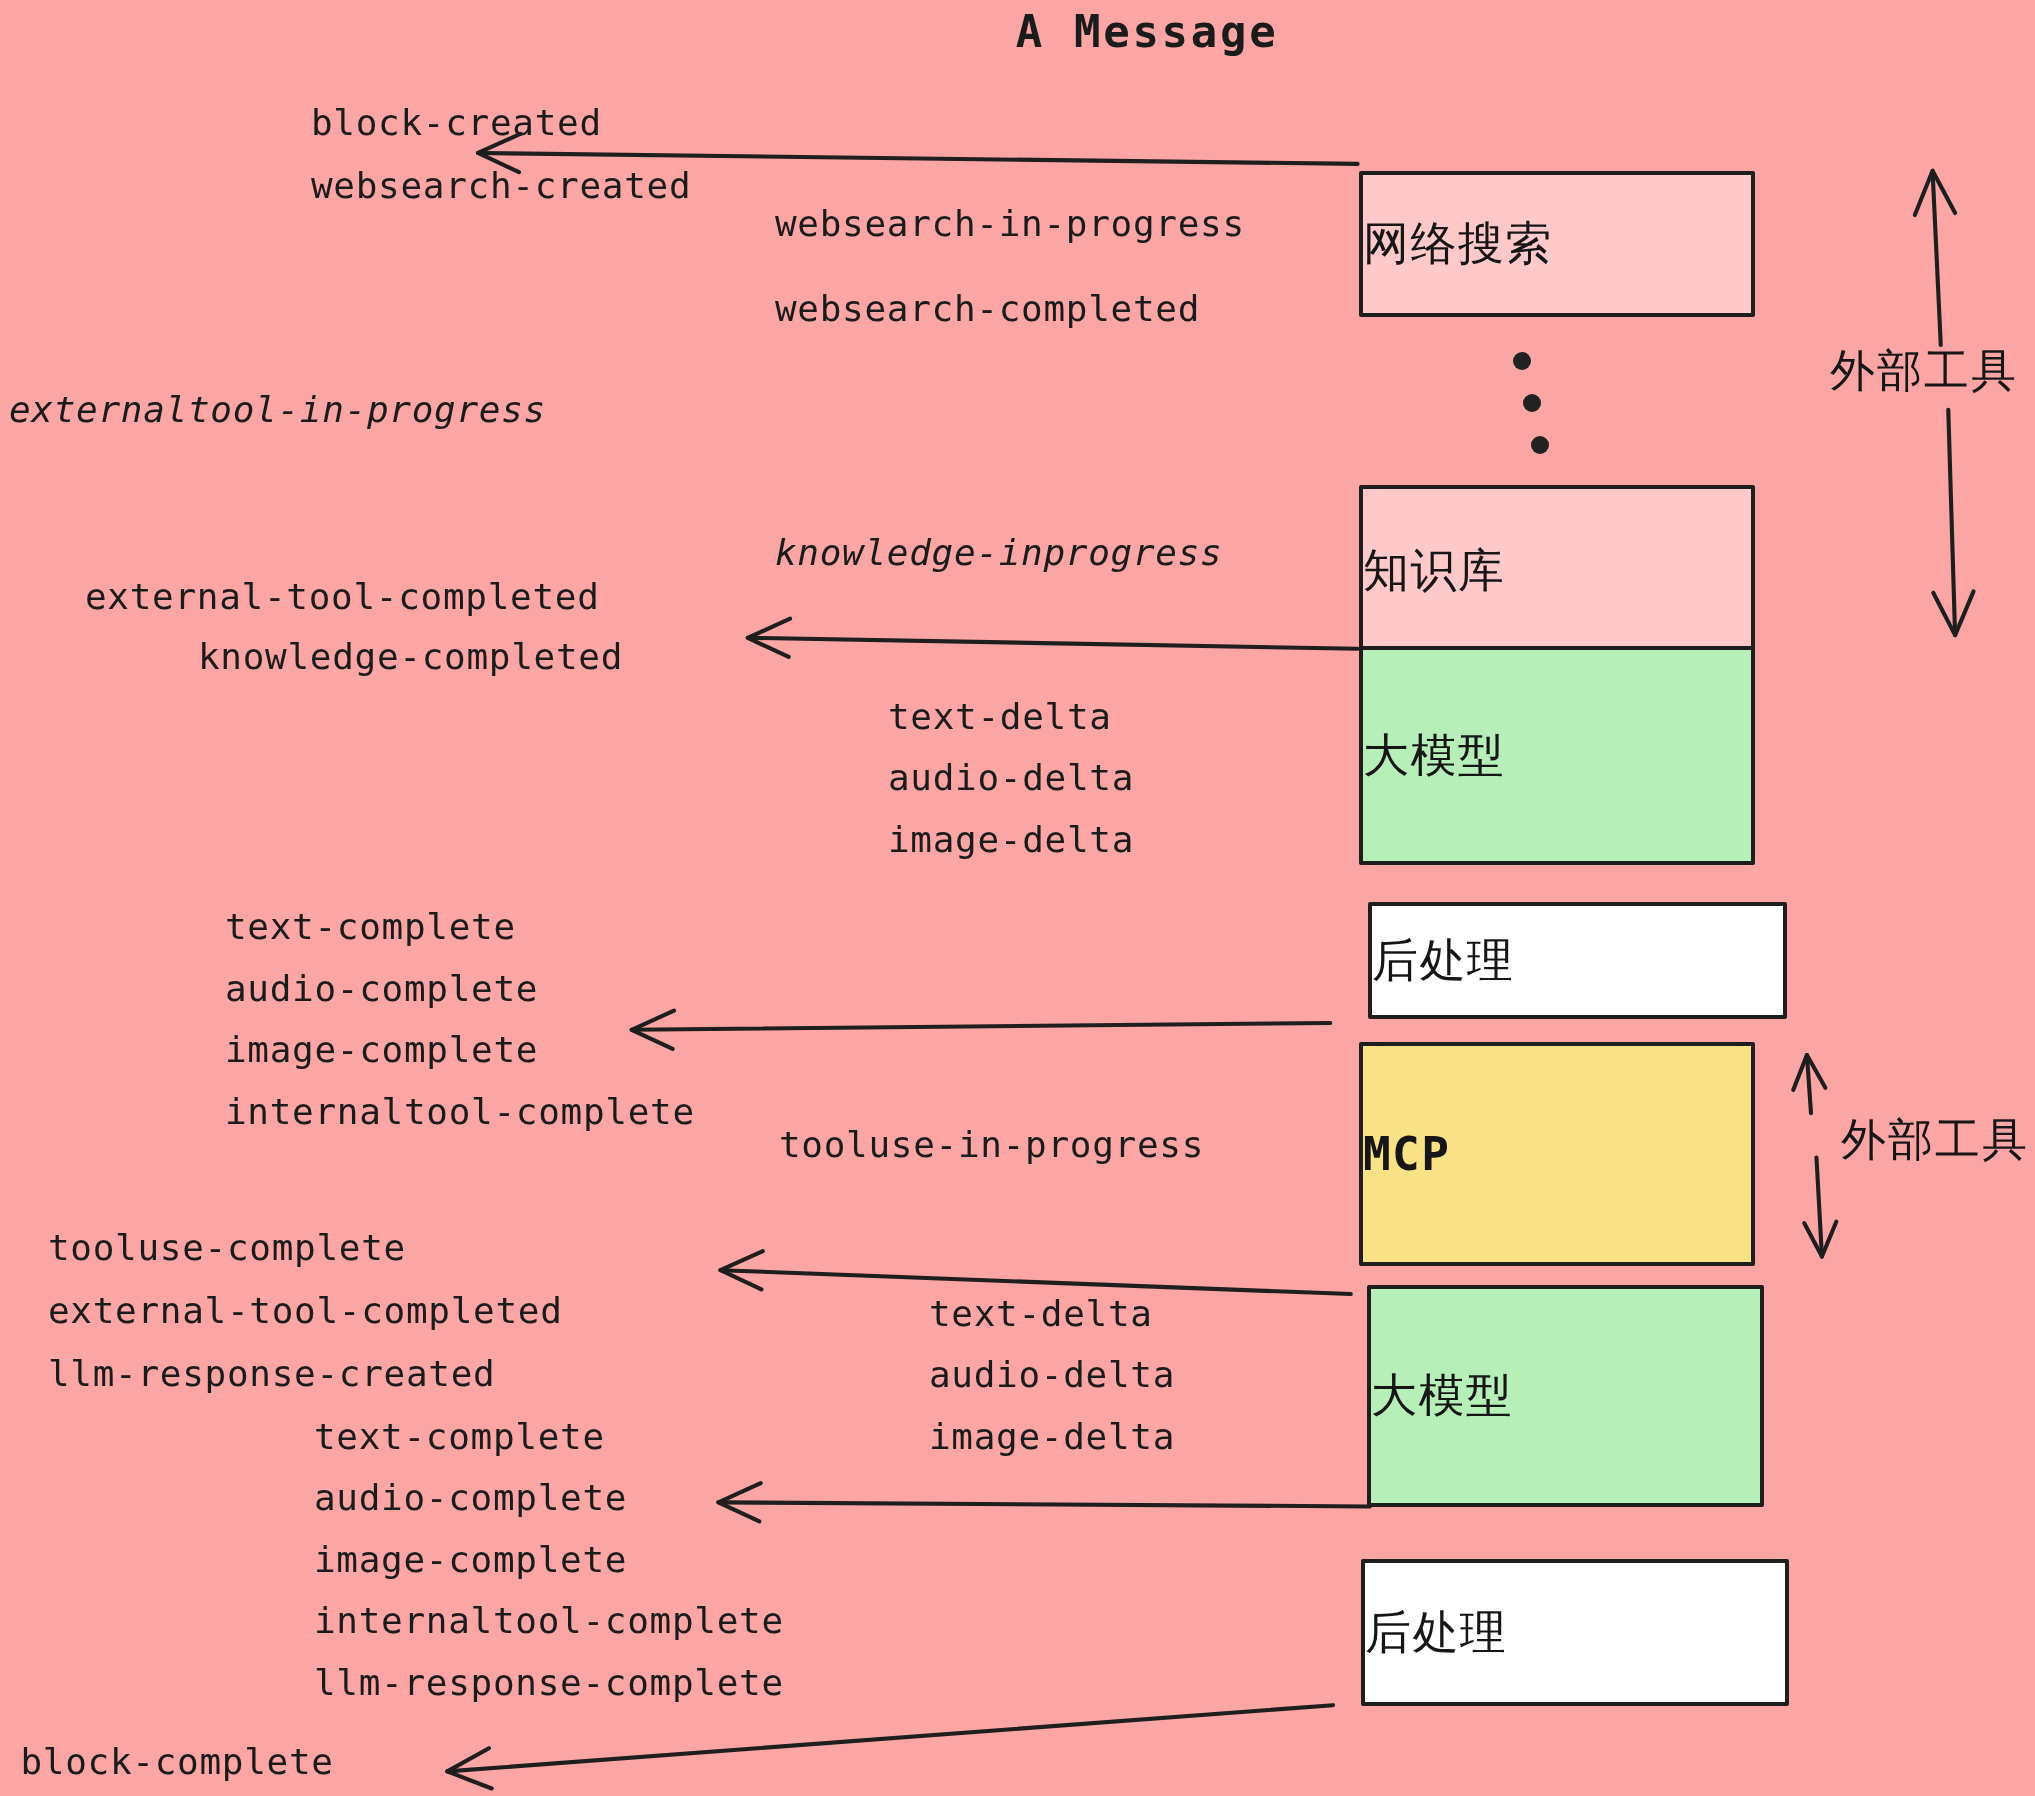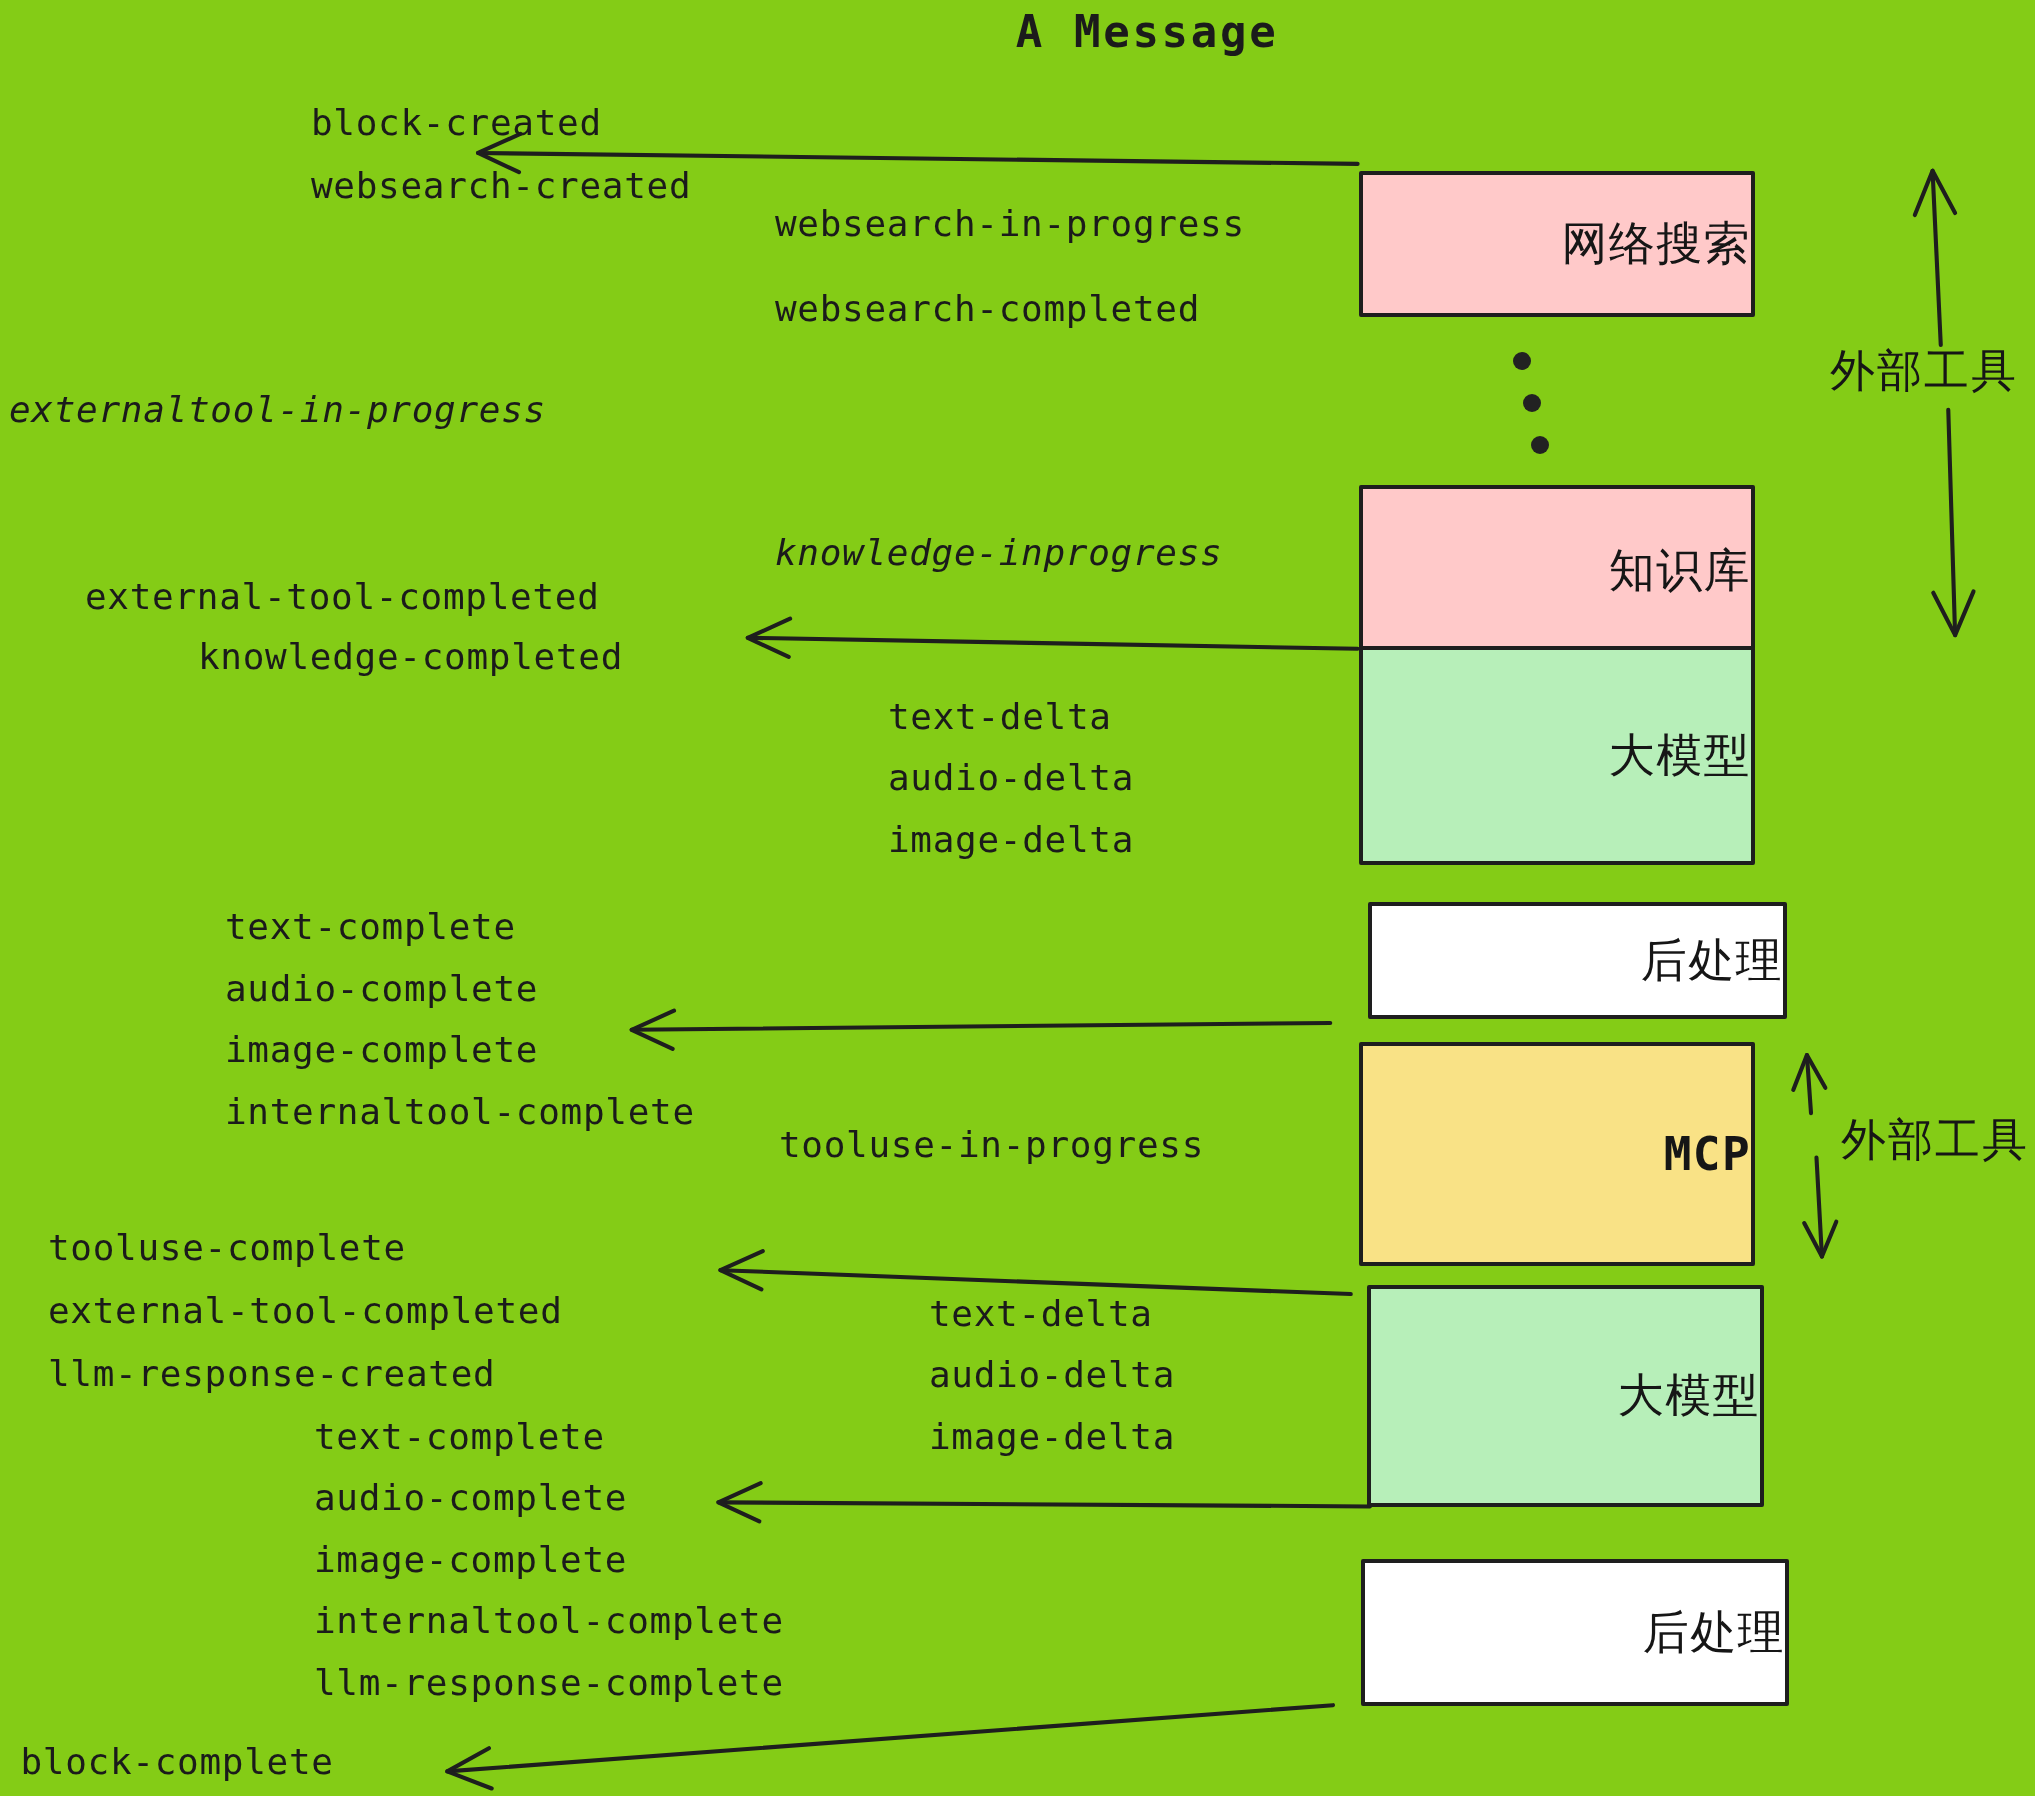--- a/index.html
+++ b/index.html
@@ -1,38 +1,38 @@
 <!DOCTYPE html>
 <html style="font-size:11px"><head>
 <meta charset="utf-8">
 <style>
   html,body{margin:0;padding:0;background:#ffffff;}
   #canvas{
     position:relative;
     width:2035px;height:1796px;
-    background:#84cc16;
+    background:#fca5a5;
     font-family:"DejaVu Sans Mono", monospace;
     overflow:hidden;
   }
   .title{
     position:absolute;
     font-size:44px;font-weight:600;color:#1b1b1b;
     text-align:center;width:382px;
     letter-spacing:2.7px;
   }
   .event{
     position:absolute;
     font-size:36px;color:#1b1b1b;
     white-space:nowrap;letter-spacing:0.7px;
     line-height:1.05;
   }
   .node{
     position:absolute;
     border:4.1px solid #1e1e1e;border-radius:2px;
-    display:flex;align-items:center;justify-content:flex-end;
+    display:flex;align-items:center;justify-content:flex-start;
     box-sizing:border-box;
   }
   .node-label{
     font-family:"Liberation Sans", sans-serif;
     font-size:46px;color:#161616;letter-spacing:1.4px;
   }
   .node-label.latin{font-family:"DejaVu Sans Mono", monospace;font-weight:600;}
   .side-label{
     position:absolute;
     font-family:"Liberation Sans", sans-serif;

